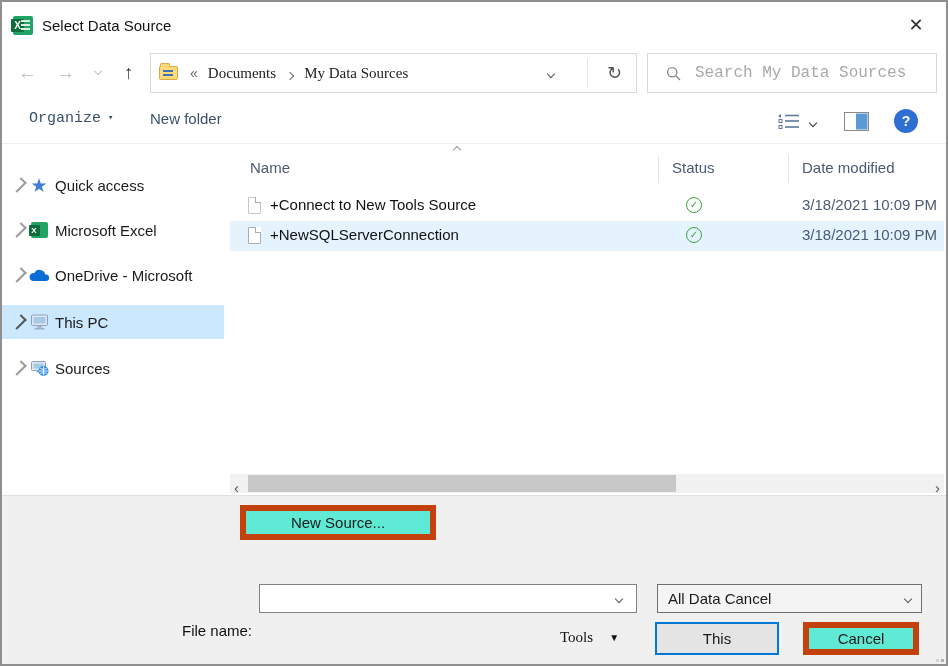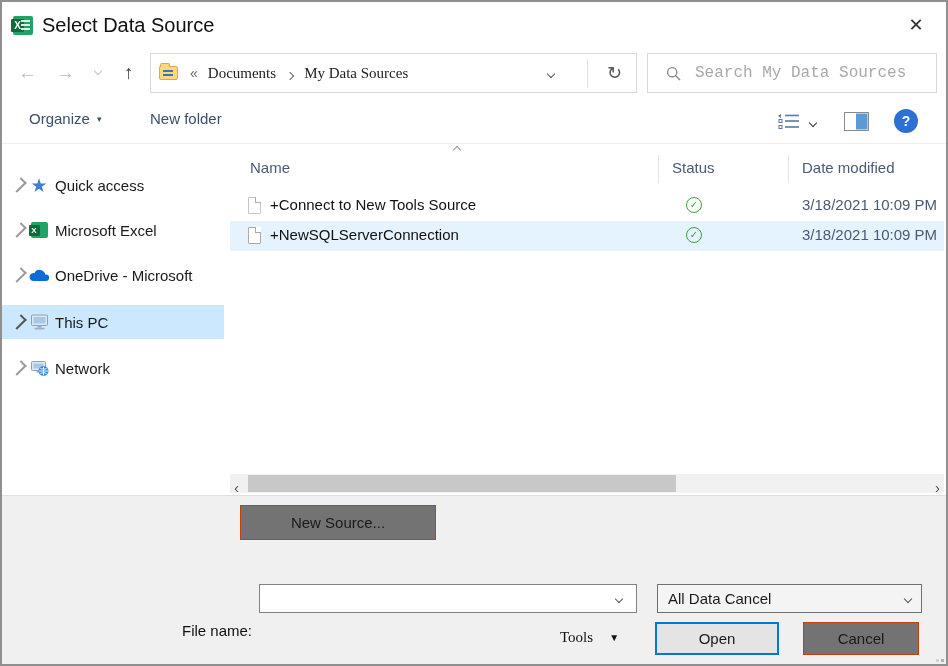--- a/index.html
+++ b/index.html
@@ -5,21 +5,21 @@
   * { margin:0; padding:0; box-sizing:border-box; }
   html,body { background:#fff; }
   body { font-family:"Liberation Sans","DejaVu Sans",sans-serif; font-size:15px; color:#1a1a1a; }
   .dialog { position:relative; width:948px; height:666px; background:#fff; border:2px solid #8f8f8f; overflow:hidden; }
 
   
   .titlebar { position:absolute; top:0; left:0; right:0; height:46px; background:#fff; display:flex; align-items:center; padding-left:11px; }
   .xlicon { position:relative; width:20px; height:19px; background:#21a366; border-radius:2px; flex:0 0 auto; }
   .xlicon .pane { position:absolute; left:-2px; top:3px; width:13px; height:13px; background:#0e6b3c; border-radius:1px; color:#fff; font-weight:bold; font-size:10px; line-height:13px; text-align:center; }
   .xlicon .sheetline { position:absolute; right:3px; top:4px; width:9px; height:2px; background:#d8f0e4; box-shadow:0 4px 0 #d8f0e4, 0 8px 0 #d8f0e4; }
-  .win-title { margin-left:9px; font-size:20px; color:#111; }
+  .win-title { margin-left:9px; font-size:15px; color:#111; }
   .close-btn { position:absolute; right:16px; top:10px; width:28px; height:26px; text-align:center; line-height:26px; font-size:18px; color:#333; cursor:pointer; }
 
   
   .navbar { position:absolute; top:46px; left:0; right:0; height:50px; background:#fff; }
   .nav-btn { position:absolute; top:13px; font-size:19px; line-height:24px; }
   .gray { color:#b9b9b9; } .dark { color:#444; }
   .chv { display:inline-block; width:8px; height:8px; border-right:2px solid #9a9a9a; border-bottom:2px solid #9a9a9a; }
   .chv.right { transform:rotate(-45deg); }
   .chv.down  { transform:rotate(45deg); }
   .chv.up    { transform:rotate(-135deg); }
@@ -74,21 +74,21 @@
   .check-ic { position:absolute; left:456px; top:6px; width:16px; height:16px; border:1.5px solid #3da33d; border-radius:50%; color:#3da33d; font-size:10px; line-height:14px; text-align:center; }
   .fdate { position:absolute; left:572px; top:5px; width:146px; color:#4a5a73; white-space:nowrap; overflow:hidden; }
 
   
   .hscroll { position:absolute; left:228px; right:2px; top:472px; height:19px; background:#f1f1f1; }
   .hs-arrow { position:absolute; top:5px; color:#555; }
   .hs-thumb { position:absolute; left:18px; top:1px; width:428px; height:17px; background:#c8c8c8; cursor:pointer; }
 
   
   .bottom { position:absolute; left:0; right:0; bottom:0; height:169px; background:#f0f0f0; border-top:1px solid #e0e0e0; }
-  .btn { font-family:inherit; font-size:15px; color:#1a1a1a; background:#737373; border:1px solid #c2410c; cursor:pointer; }
+  .btn { font-family:inherit; font-size:15px; color:#1a1a1a; background:#5eead4; border:6px solid #c2410c; cursor:pointer; }
   .new-source { position:absolute; left:238px; top:9px; width:196px; height:35px; }
   .fn-label { position:absolute; left:160px; top:95px; width:90px; text-align:right; color:#111;margin-top:31px; }
   .fn-input { position:absolute; left:257px; top:88px; width:378px; height:29px; background:#fff; border:1px solid #828282; padding:0 26px 0 8px; font-family:inherit; font-size:15px; outline:none; }
   .fn-caret { position:absolute; left:614px; top:100px; }
   .ftype { position:absolute; left:655px; top:88px; width:265px; height:29px; background:#f4f4f4; border:1px solid #707070; display:flex; align-items:center; padding:0 10px; cursor:pointer; }
   .ftype .chv { margin-left:auto; }
   .tools { position:absolute; left:558px; top:133px; color:#111; cursor:pointer;font-family:Liberation Serif, serif; }
   .tools .tri { margin-left:16px; font-size:10px; vertical-align:1px; }
   .open-btn { position:absolute; left:653px; top:126px; width:124px; height:33px; background:#e4e4e4; border:2px solid #0078d7; }
   .cancel-btn { position:absolute; left:801px; top:126px; width:116px; height:33px; }
@@ -130,21 +130,21 @@
     <div class="searchbox">
       <svg class="mag" width="15" height="15" viewBox="0 0 15 15">
         <circle cx="6.2" cy="6.2" r="4.6" fill="none" stroke="#8a8a8a" stroke-width="1.4"></circle>
         <line x1="9.8" y1="9.8" x2="14" y2="14" stroke="#8a8a8a" stroke-width="1.4"></line>
       </svg>
       <input type="text" placeholder="Search My Data Sources" style="">
     </div>
   </div>
 
   <div class="toolbar">
-    <span class="tb-item" style="left:27px;"><span>Organize</span><span class="tb-caret">▾</span></span>
+    <span class="tb-item" style="left:27px;font-family:Liberation Mono, monospace;"><span>Organize</span><span class="tb-caret">▾</span></span>
     <span class="tb-item" style="left:148px;">New folder</span>
 
     <svg class="views-icon" width="26" height="18" viewBox="0 0 26 18">
       <path d="M1 3 L4 1 L4 5 Z" fill="#5b7a9d"></path>
       <rect x="2" y="6.5" width="3" height="3" fill="none" stroke="#5b7a9d"></rect>
       <rect x="2" y="12.5" width="3" height="3" fill="none" stroke="#5b7a9d"></rect>
       <line x1="8" y1="2.5" x2="22" y2="2.5" stroke="#5b7a9d" stroke-width="1.6"></line>
       <line x1="8" y1="8" x2="22" y2="8" stroke="#5b7a9d" stroke-width="1.6"></line>
       <line x1="8" y1="14" x2="22" y2="14" stroke="#5b7a9d" stroke-width="1.6"></line>
     </svg>
@@ -205,21 +205,21 @@
       <span class="chv right side-chv"></span>
       <span class="side-ic">
         <svg width="21" height="17" viewBox="0 0 21 17">
           <rect x="2.5" y="1.5" width="14" height="9" rx="1" fill="#dce9f5" stroke="#8aa0b4"></rect>
           <rect x="4.5" y="3.5" width="10" height="5" fill="#a8c9e4"></rect>
           <rect x="7.5" y="10.5" width="4" height="2" fill="#9ab0c4"></rect>
           <circle cx="14.5" cy="11" r="5" fill="#2f8ae0"></circle>
           <path d="M10 11h9 M14.5 6.5v9 M11.2 8.2c2 1.4 4.6 1.4 6.6 0 M11.2 13.8c2-1.4 4.6-1.4 6.6 0" stroke="#fff" stroke-width="0.9" fill="none"></path>
         </svg>
       </span>
-      <span class="side-label">Network</span>
+      <span class="side-label">Sources</span>
     </div>
   </div>
 
   <div class="filelist">
     <span class="chv up sm sort-caret" style="border-color:#9a9a9a;"></span>
     <div class="lheader">
       <span class="col-name">Name</span>
       <span class="col-div" style="left:428px;"></span>
       <span class="col-status">Status</span>
       <span class="col-div" style="left:558px;"></span>
@@ -253,18 +253,18 @@
     <span class="fn-label">File name:</span>
     <input class="fn-input" type="text" value="" style="">
     <span class="chv down sm fn-caret" style="border-color:#555;"></span>
 
     <div class="ftype">
       <span>All Data Cancel</span>
       <span class="chv down sm" style="border-color:#555;"></span>
     </div>
 
     <span class="tools"><span>Tools</span><span class="tri">▼</span></span>
-    <button class="btn open-btn">Open</button>
+    <button class="btn open-btn">This</button>
     <button class="btn cancel-btn">Cancel</button>
     <span class="grip"></span>
   </div>
 
 </div>
 
 </body></html>

